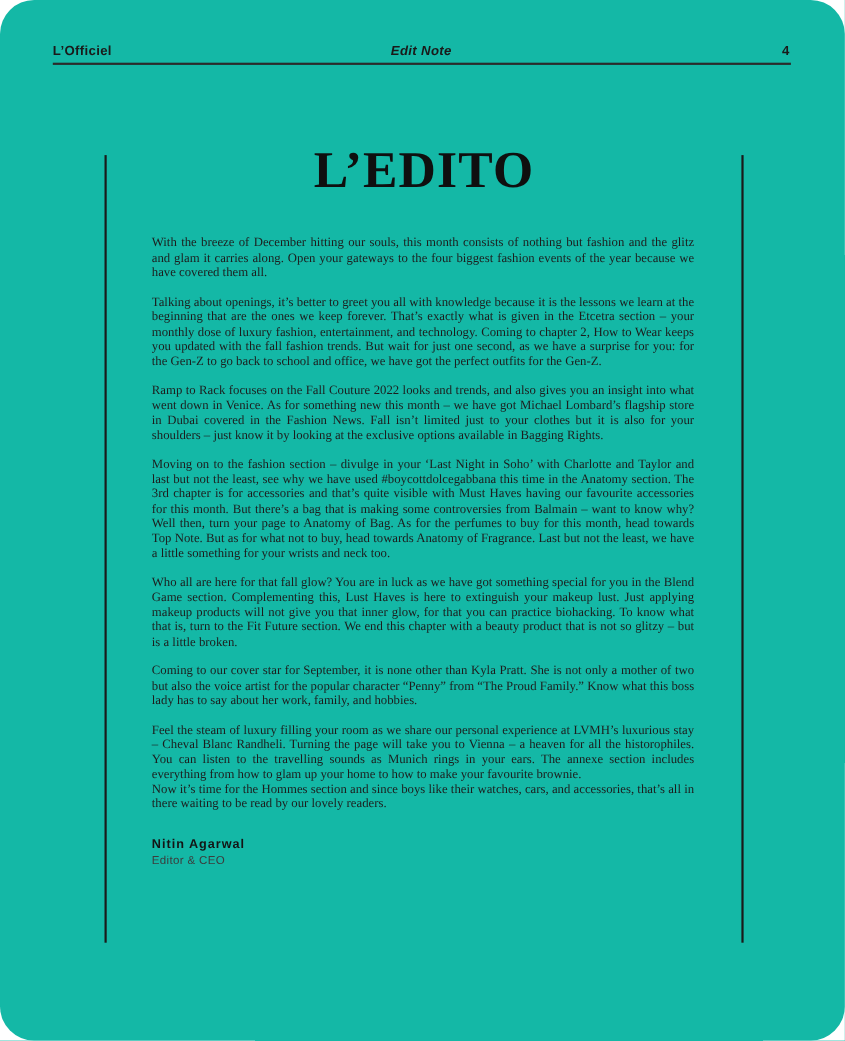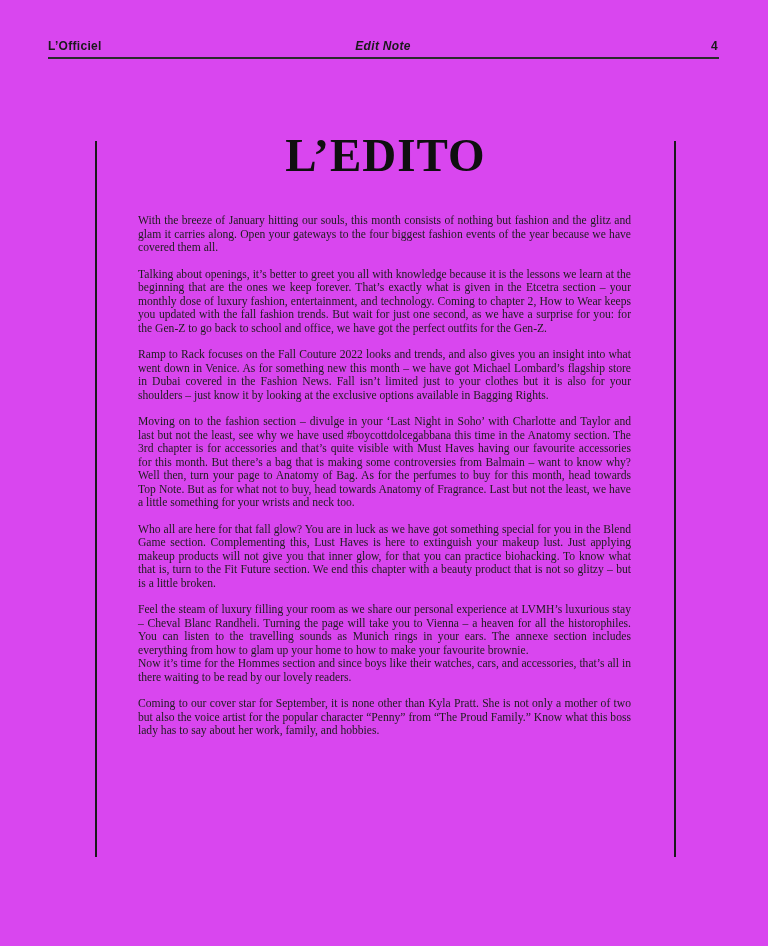--- a/index.html
+++ b/index.html
@@ -4,21 +4,21 @@
 <style>
   * { margin: 0; padding: 0; box-sizing: border-box; }
   html, body { width: 768px; height: 946px; }
   body {
     position: relative;
     background: #ffffff;
     color: #161616;
     font-family: "Liberation Sans", sans-serif;
     overflow: hidden;
   }
-  .page { position: absolute; inset: 0; background: #d946ef; }
+  .page { position: absolute; inset: 0; background: #14b8a6; border-radius: 31px; }
 
   
   .header-row {
     position: absolute;
     top: 39px; left: 48px; right: 50px;
     height: 14px;
     font-size: 12px;
     font-weight: bold;
     letter-spacing: 0.3px;
     color: #1a1a1a;
@@ -98,24 +98,28 @@
     <span class="header-pagenum">4</span>
   </div>
   <div class="header-rule"></div>
 
   <div class="col-rule col-rule-left"></div>
   <div class="col-rule col-rule-right"></div>
 
   <h1 class="page-title">L’EDITO</h1>
 
   <div class="article">
-    <p>With the breeze of January hitting our souls, this month consists of nothing but fashion and the glitz and glam it carries along. Open your gateways to the four biggest fashion events of the year because we have covered them all.</p>
+    <p>With the breeze of December hitting our souls, this month consists of nothing but fashion and the glitz and glam it carries along. Open your gateways to the four biggest fashion events of the year because we have covered them all.</p>
     <p>Talking about openings, it’s better to greet you all with knowledge because it is the lessons we learn at the beginning that are the ones we keep forever. That’s exactly what is given in the Etcetra section – your monthly dose of luxury fashion, entertainment, and technology. Coming to chapter 2, How to Wear keeps you updated with the fall fashion trends. But wait for just one second, as we have a surprise for you: for the Gen-Z to go back to school and office, we have got the perfect outfits for the Gen-Z.</p>
     <p>Ramp to Rack focuses on the Fall Couture 2022 looks and trends, and also gives you an insight into what went down in Venice. As for something new this month – we have got Michael Lombard’s flagship store in Dubai covered in the Fashion News. Fall isn’t limited just to your clothes but it is also for your shoulders – just know it by looking at the exclusive options available in Bagging Rights.</p>
     <p>Moving on to the fashion section – divulge in your ‘Last Night in Soho’ with Charlotte and Taylor and last but not the least, see why we have used #boycottdolcegabbana this time in the Anatomy section. The 3rd chapter is for accessories and that’s quite visible with Must Haves having our favourite accessories for this month. But there’s a bag that is making some controversies from Balmain – want to know why? Well then, turn your page to Anatomy of Bag. As for the perfumes to buy for this month, head towards Top Note. But as for what not to buy, head towards Anatomy of Fragrance. Last but not the least, we have a little something for your wrists and neck too.</p>
     <p>Who all are here for that fall glow? You are in luck as we have got something special for you in the Blend Game section. Complementing this, Lust Haves is here to extinguish your makeup lust. Just applying makeup products will not give you that inner glow, for that you can practice biohacking. To know what that is, turn to the Fit Future section. We end this chapter with a beauty product that is not so glitzy – but is a little broken.</p>
+    <p>Coming to our cover star for September, it is none other than Kyla Pratt. She is not only a mother of two but also the voice artist for the popular character “Penny” from “The Proud Family.” Know what this boss lady has to say about her work, family, and hobbies.</p>
     <p>Feel the steam of luxury filling your room as we share our personal experience at LVMH’s luxurious stay – Cheval Blanc Randheli. Turning the page will take you to Vienna – a heaven for all the historophiles. You can listen to the travelling sounds as Munich rings in your ears. The annexe section includes everything from how to glam up your home to how to make your favourite brownie.
 Now it’s time for the Hommes section and since boys like their watches, cars, and accessories, that’s all in there waiting to be read by our lovely readers.</p>
-    <p>Coming to our cover star for September, it is none other than Kyla Pratt. She is not only a mother of two but also the voice artist for the popular character “Penny” from “The Proud Family.” Know what this boss lady has to say about her work, family, and hobbies.</p>
 
+    <div class="signature">
+      <div class="sig-name">Nitin Agarwal</div>
+      <div class="sig-role">Editor &amp; CEO</div>
+    </div>
   </div>
 
 </div>
 
 </body></html>

